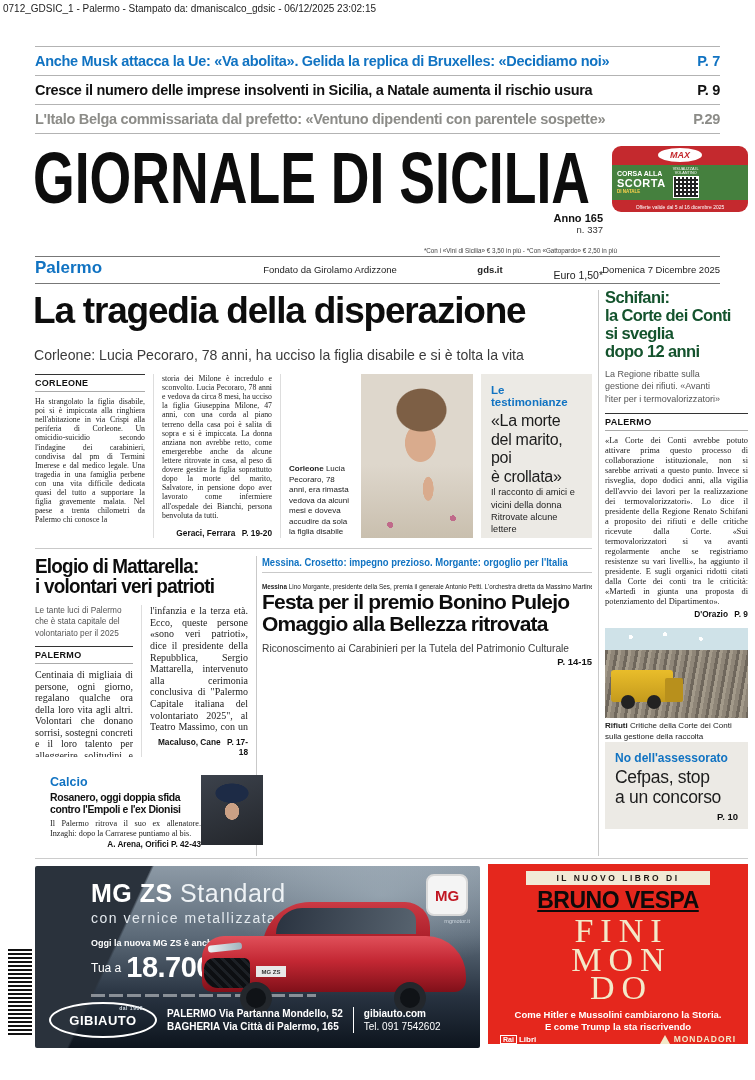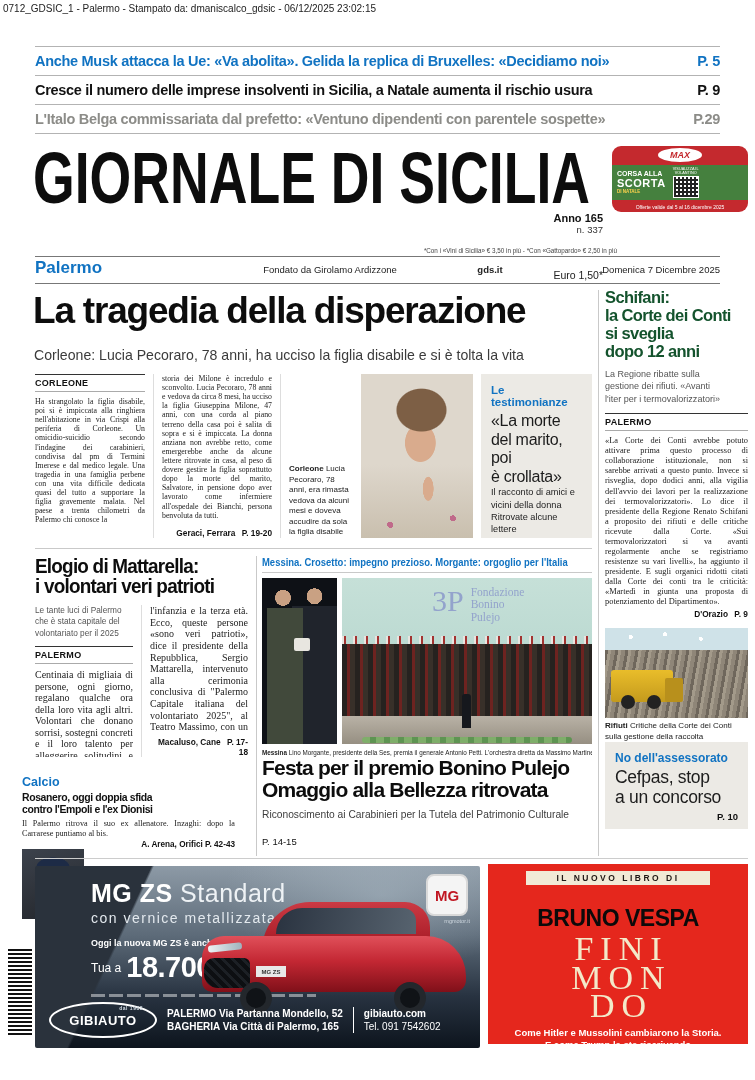--- a/index.html
+++ b/index.html
@@ -90,21 +90,21 @@
   .matt-hl{font-size:19.5px;font-weight:800;line-height:1.03;letter-spacing:-0.8px;color:#0d0d0d;
            transform:scaleX(.97);transform-origin:left top;}
   .matt-cols{display:flex;margin-top:9px;height:152px;}
   .mcol{flex:1;display:flex;flex-direction:column;overflow:hidden;}
   .mcol1{border-right:1px solid #ddd;padding-right:8px;margin-right:8px;}
   .deck-sm{font-size:9px;line-height:1.25;color:#555;transform:scaleX(.92);transform-origin:left top;}
   .mcol .kicker{margin-top:7px;}
   .mbody{flex:1;overflow:hidden;font-size:10px;line-height:1.16;}
 
   
-  .calcio{left:22px;top:775px;width:213px;display:flex;flex-direction:column;}
+  .calcio{left:50px;top:775px;width:213px;display:flex;}
   .calcio-left{flex:1;overflow:hidden;}
   .calcio-kicker{color:#1173c2;font-weight:800;font-size:12.5px;}
   .calcio-hl{font-size:11px;font-weight:800;line-height:1.12;letter-spacing:-0.4px;margin-top:2px;
              transform:scaleX(.95);transform-origin:left top;}
   .calcio-body{font-family:"Liberation Serif",serif;font-size:8.2px;line-height:1.25;text-align:justify;margin-top:3px;color:#1b1b1b;}
   .calcio-byline{font-size:8.2px;font-weight:700;text-align:right;margin-top:1px;}
   .photo-dionisi{width:62px;height:70px;flex:none;
     background:
       radial-gradient(ellipse 17px 10px at 50% 26%, #1d2b46 0 95%, transparent 100%),
       radial-gradient(ellipse 12px 14px at 50% 52%, #caa085 0 58%, transparent 62%),
@@ -133,21 +133,21 @@
   .band-strip{position:absolute;left:0;right:0;top:66px;height:72px;
     background:repeating-linear-gradient(90deg,#26221f 0 5px,#6e2320 5px 8px,#383029 8px 13px);}
   .stage-floor{position:absolute;left:0;right:0;bottom:0;height:28px;background:linear-gradient(#b9b2a6,#968f82);}
   .conductor{position:absolute;left:48%;bottom:16px;width:9px;height:34px;background:#16181d;border-radius:3px 3px 0 0;}
   .flowers{position:absolute;left:8%;right:8%;bottom:1px;height:6px;border-radius:3px;
     background:repeating-linear-gradient(90deg,#7fae6a 0 8px,#5e9452 8px 14px);}
   .bon-caption{font-size:7.2px;margin-top:4px;white-space:nowrap;color:#222;
                transform:scaleX(.88);transform-origin:left top;}
   .bon-hl{font-size:21px;font-weight:800;line-height:1.06;letter-spacing:-0.8px;margin-top:6px;color:#0d0d0d;}
   .bon-deck{font-size:11px;color:#3d3d3d;margin-top:6px;white-space:nowrap;transform:scaleX(.93);transform-origin:left top;}
-  .bon-pages{font-size:9.5px;font-weight:400;margin-top:16px;}
+  .bon-pages{font-size:9.5px;font-weight:700;text-align:right;margin-top:2px;}
 
   
   .rightcol{left:605px;top:288px;width:143px;}
   .sch-hl{font-size:16.5px;font-weight:800;line-height:1.1;letter-spacing:-0.6px;color:#14532d;}
   .sch-deck{font-size:9.8px;line-height:1.28;color:#555;margin-top:7px;transform:scaleX(.92);transform-origin:left top;}
   .rightcol .kicker{margin-top:8px;}
   .sch-body{font-size:8.4px;line-height:1.2;margin-top:4px;}
   .photo-rifiuti{height:90px;margin-top:9px;
     background:
       radial-gradient(circle 2px at 18% 10%, #fff 0 100%, transparent 101%),
@@ -209,21 +209,21 @@
            font-size:6px;font-weight:700;display:grid;place-items:center;}
   .c-wheel{position:absolute;top:90px;width:32px;height:32px;border-radius:50%;background:#101317;
            border:6px solid #23272c;box-sizing:border-box;}
   .cw1{left:48px;} .cw2{left:202px;}
 
   
   .vespa-ad{left:488px;top:864px;width:260px;height:180px;background:#e5271d;padding:7px 10px;box-sizing:border-box;
             display:flex;flex-direction:column;overflow:hidden;}
   .v-strip{margin:0 28px;background:#f1ead6;color:#201a16;font-size:8.5px;font-weight:700;letter-spacing:2.5px;
            text-align:center;padding:2px 12px;}
-  .v-author{text-align:center;font-size:23px;font-weight:800;letter-spacing:-.5px;color:#0d0a0a;margin-top:20px;}
+  .v-author{text-align:center;font-size:23px;font-weight:800;letter-spacing:-.5px;color:#0d0a0a;margin-top:2px;text-decoration:underline;}
   .v-title{text-align:center;font-family:"Liberation Serif",serif;font-size:34px;line-height:.84;letter-spacing:7px;
            padding-left:7px;color:#f3e9c9;margin-top:3px;}
   .v-sub{text-align:center;font-size:9.5px;font-weight:700;color:#fff;line-height:1.35;}
   .v-sub1{margin-top:6px;}
   .v-bottom{display:flex;justify-content:space-between;align-items:center;margin-top:auto;padding:0 2px;}
   .v-rai{color:#fff;font-size:8px;font-weight:800;display:flex;align-items:center;gap:2px;}
   .v-rai-box{border:1px solid #fff;padding:0 2px;font-size:7px;}
   .v-mond{color:#f3e9c9;font-size:8.5px;font-weight:700;letter-spacing:1px;display:flex;align-items:center;gap:4px;}
   .v-mond-mark{width:0;height:0;border-left:5px solid transparent;border-right:5px solid transparent;
                border-bottom:9px solid #f3e9c9;}
@@ -234,21 +234,21 @@
 </head>
 <body>
 
 <div id="page">
 
   <div class="abs preprint">0712_GDSIC_1 - Palermo - Stampato da: dmaniscalco_gdsic - 06/12/2025 23:02:15</div>
 
   <div class="abs teasers">
     <div class="teaser t-blue">
       <span>Anche Musk attacca la Ue: «Va abolita». Gelida la replica di Bruxelles: «Decidiamo noi»</span>
-      <span class="t-page">P. 5</span>
+      <span class="t-page">P. 7</span>
     </div>
     <div class="teaser t-black">
       <span>Cresce il numero delle imprese insolventi in Sicilia, a Natale aumenta il rischio usura</span>
       <span class="t-page">P. 9</span>
     </div>
     <div class="teaser t-gray">
       <span>L'Italo Belga commissariata dal prefetto: «Ventuno dipendenti con parentele sospette»</span>
       <span class="t-page">P.29</span>
     </div>
   </div>
@@ -360,38 +360,20 @@
       </div>
     </div>
     <div class="photo photo-dionisi"></div>
   </div>
 
   <div class="abs bonino">
     <div style="overflow:hidden;">
       <div class="bon-kicker">Messina. Crosetto: impegno prezioso. Morgante: orgoglio per l'Italia</div>
     </div>
     <div class="bon-rule"></div>
-    <div class="bon-photos">
-      <div class="photo photo-premiazione">
-        <div class="trophy"></div>
-      </div>
-      <div class="photo photo-orchestra">
-        <div class="fbp-logo">
-          <div class="fbp-mark">3P</div>
-          <div class="fbp-text pre">Fondazione
-Bonino
-Pulejo</div>
-        </div>
-        <div class="band-plumes"></div>
-        <div class="band-strip"></div>
-        <div class="stage-floor"></div>
-        <div class="conductor"></div>
-        <div class="flowers"></div>
-      </div>
-    </div>
     <div style="overflow:hidden;">
       <div class="bon-caption">
         <b>Messina</b>
         <span>Lino Morgante, presidente della Ses, premia il generale Antonio Petti. L'orchestra diretta da Massimo Martinelli</span>
       </div>
     </div>
     <h2 class="bon-hl pre" style="margin:0;">Festa per il premio Bonino Pulejo
 Omaggio alla Bellezza ritrovata</h2>
     <div style="overflow:hidden;">
       <div class="bon-deck">Riconoscimento ai Carabinieri per la Tutela del Patrimonio Culturale</div>

